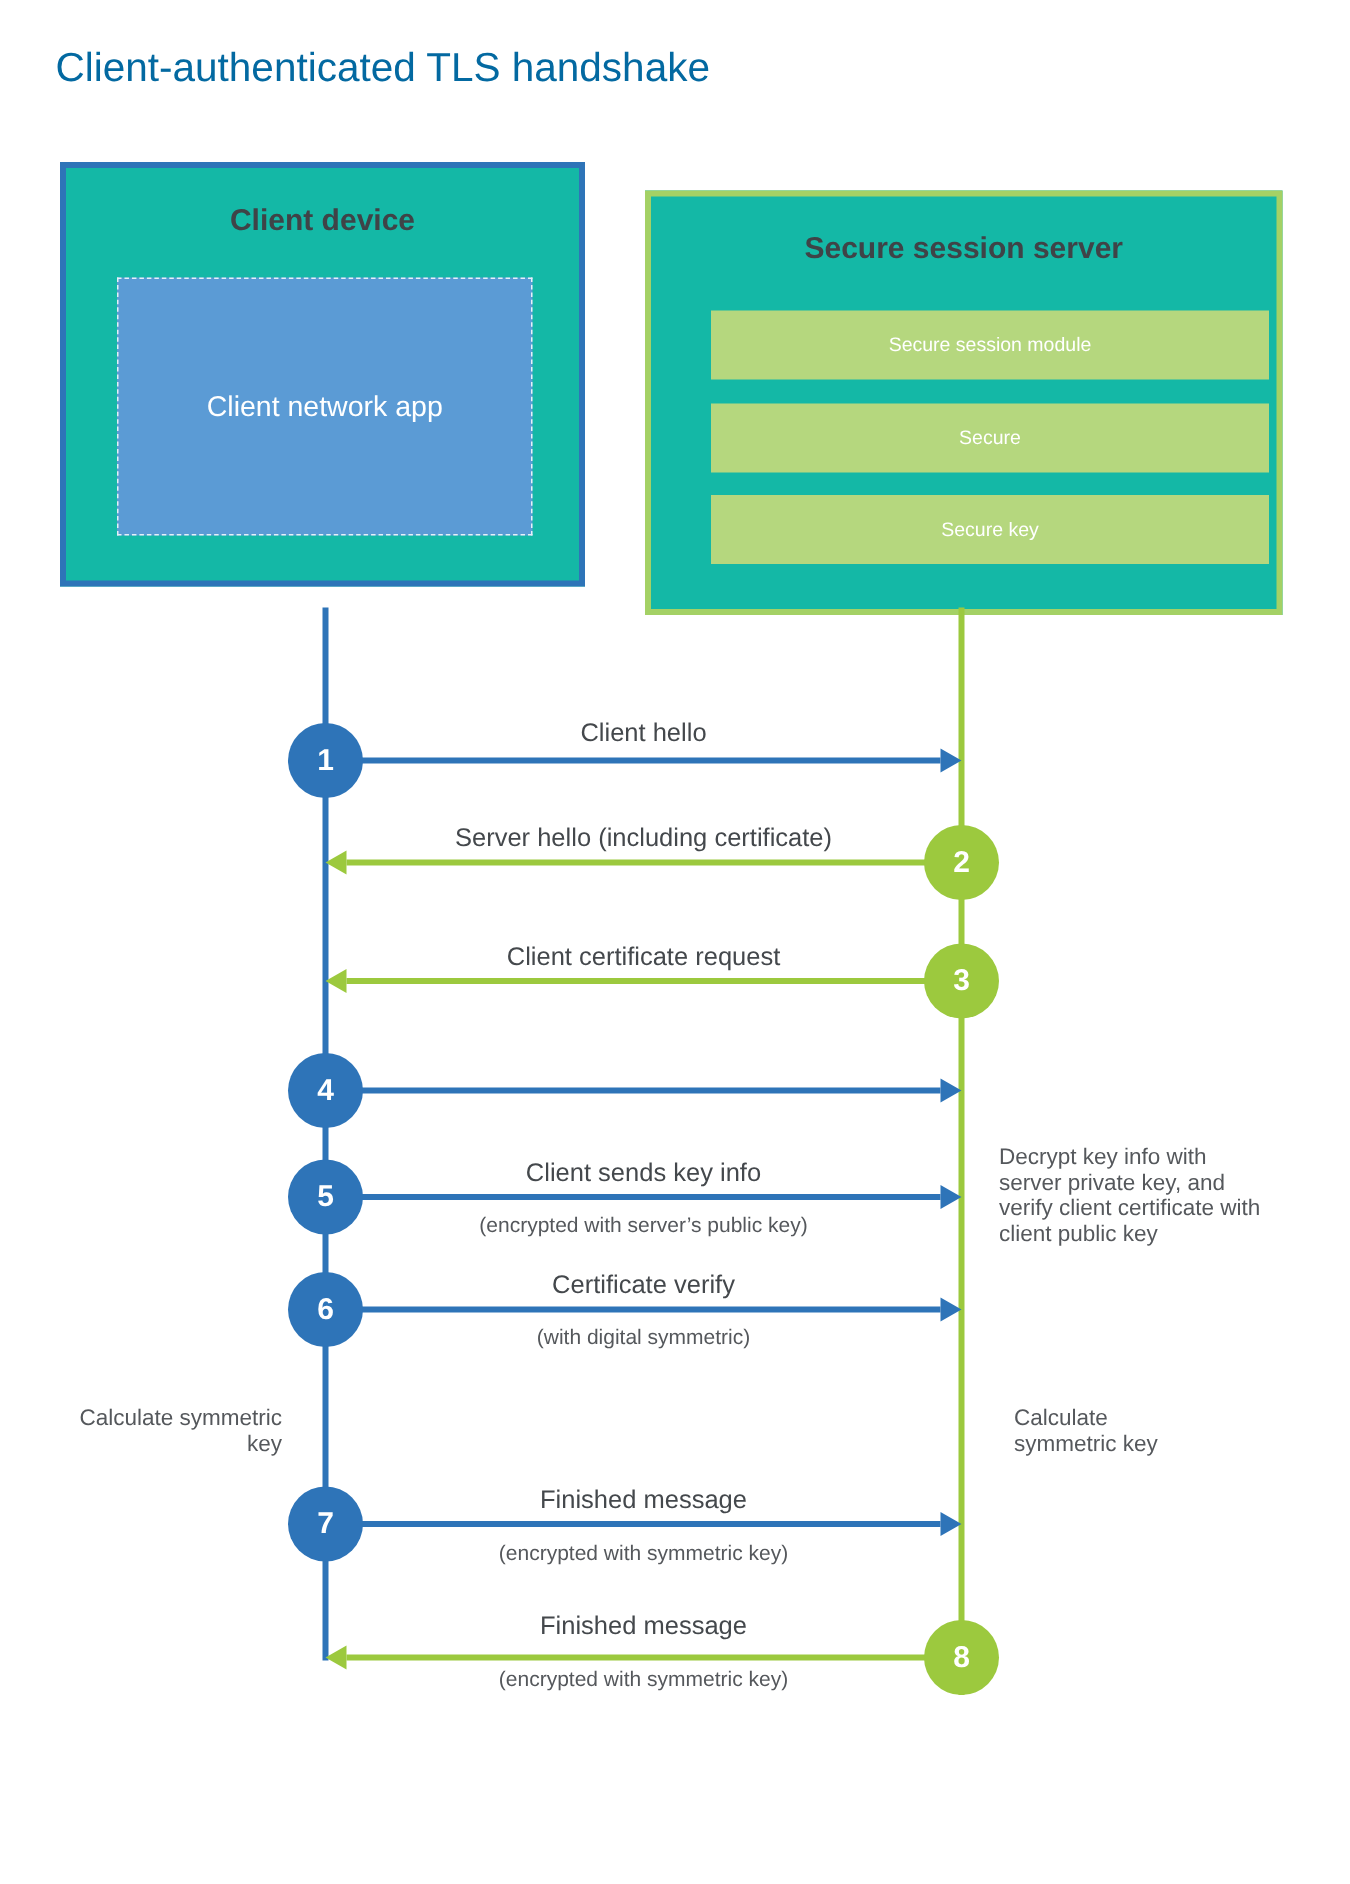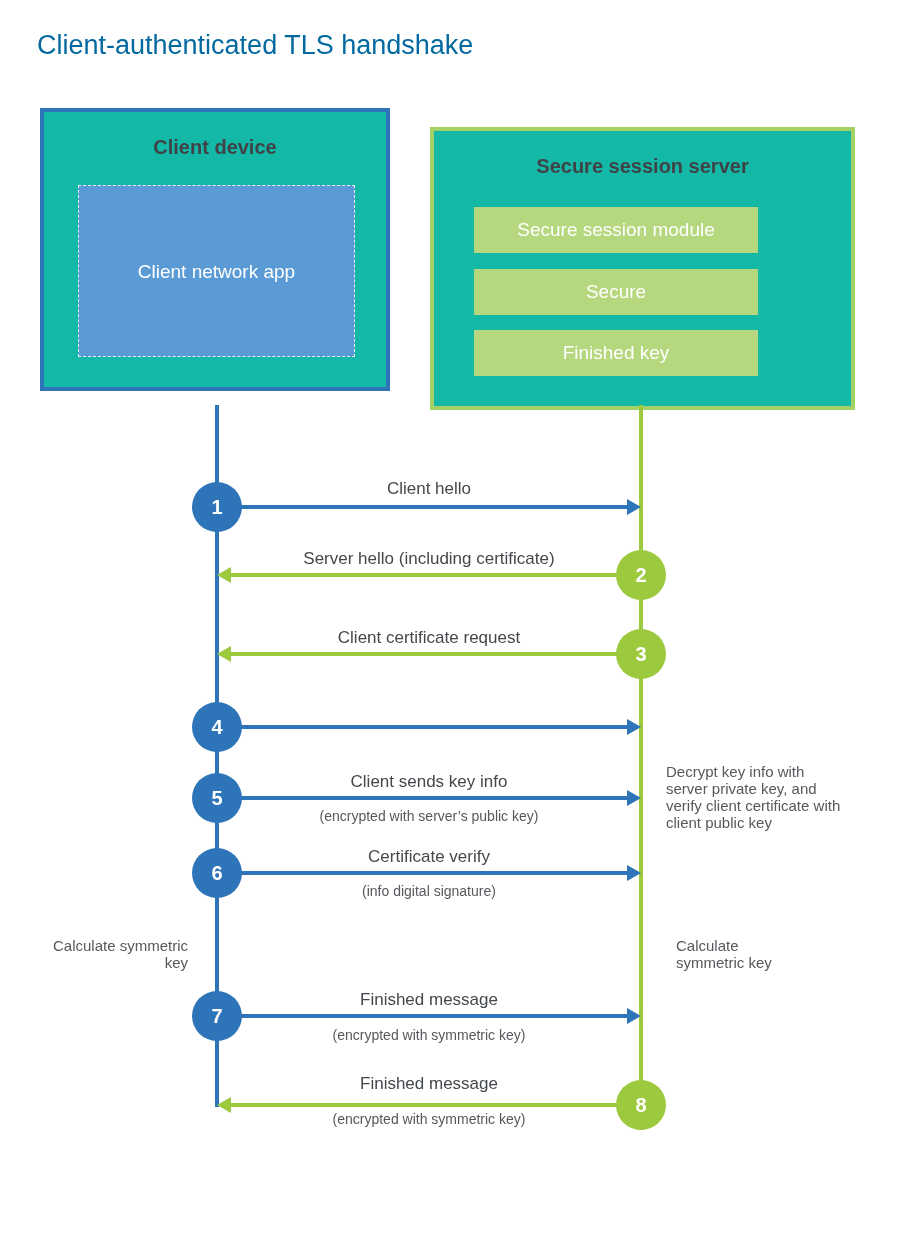--- a/index.html
+++ b/index.html
@@ -40,23 +40,23 @@
   }
   .client-app {
     position: absolute; left: 34px; top: 73px; width: 277px; height: 172px;
     background: var(--blue-fill);
     border: 1px dashed rgba(255,255,255,0.85);
     color: #fff; font-size: 19px; line-height: 29px;
     display: flex; align-items: center; justify-content: center;
     text-align: center; padding: 0 50px;
   }
   .server-bar {
-    position: absolute; left: 40px; width: 284px; height: 46px;
+    position: absolute; left: 40px; width: 372px; height: 46px;
     background: var(--green-bar);
-    color: #fff; font-size: 19px; line-height: 46px; text-align: center;
+    color: #fff; font-size: 13px; line-height: 46px; text-align: center;
   }
   .bar0 { top: 76px; } .bar1 { top: 138px; } .bar2 { top: 199px; }
   
   .vline { position: absolute; width: 4px; }
   .vline.blue  { left: 215px; top: 405px; height: 702px; background: var(--blue); }
   .vline.green { left: 639px; top: 405px; height: 725px; background: var(--green); }
   
   .step {
     position: absolute; width: 50px; height: 50px; border-radius: 50%;
     color: #fff; font-size: 20px; font-weight: 700;
@@ -119,21 +119,21 @@
 
   <div class="box client">
     <div class="box-heading">Client device</div>
     <div class="client-app">Client network app</div>
   </div>
 
   <div class="box server">
     <div class="box-heading">Secure session server</div>
     <div class="server-bar bar0">Secure session module</div>
     <div class="server-bar bar1">Secure</div>
-    <div class="server-bar bar2">Finished key</div>
+    <div class="server-bar bar2">Secure key</div>
   </div>
 
   <div class="vline blue"></div>
   <div class="vline green"></div>
 
   <div class="aline blue a1line"></div>
   <div class="ahead right a1head"></div>
   <div class="mlabel l1">Client hello</div>
   <div class="step blue c1">1</div>
 
@@ -153,21 +153,21 @@
 
   <div class="aline blue a5line"></div>
   <div class="ahead right a5head"></div>
   <div class="mlabel l5">Client sends key info</div>
   <div class="msub s5">(encrypted with server’s public key)</div>
   <div class="step blue c5">5</div>
 
   <div class="aline blue a6line"></div>
   <div class="ahead right a6head"></div>
   <div class="mlabel l6">Certificate verify</div>
-  <div class="msub s6">(info digital signature)</div>
+  <div class="msub s6">(with digital symmetric)</div>
   <div class="step blue c6">6</div>
 
   <div class="aline blue a7line"></div>
   <div class="ahead right a7head"></div>
   <div class="mlabel l7">Finished message</div>
   <div class="msub s7">(encrypted with symmetric key)</div>
   <div class="step blue c7">7</div>
 
   <div class="aline green a8line"></div>
   <div class="ahead left a8head"></div>

